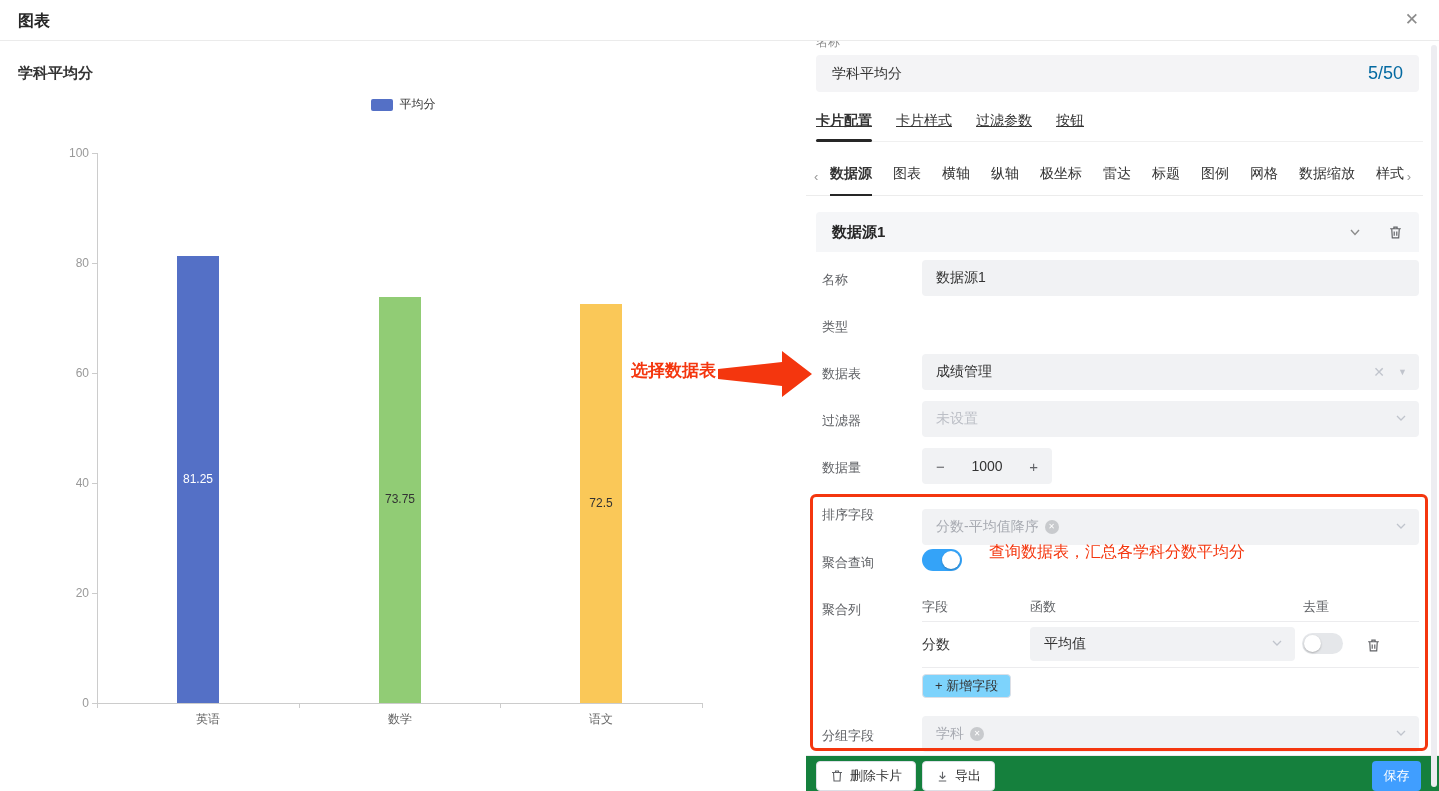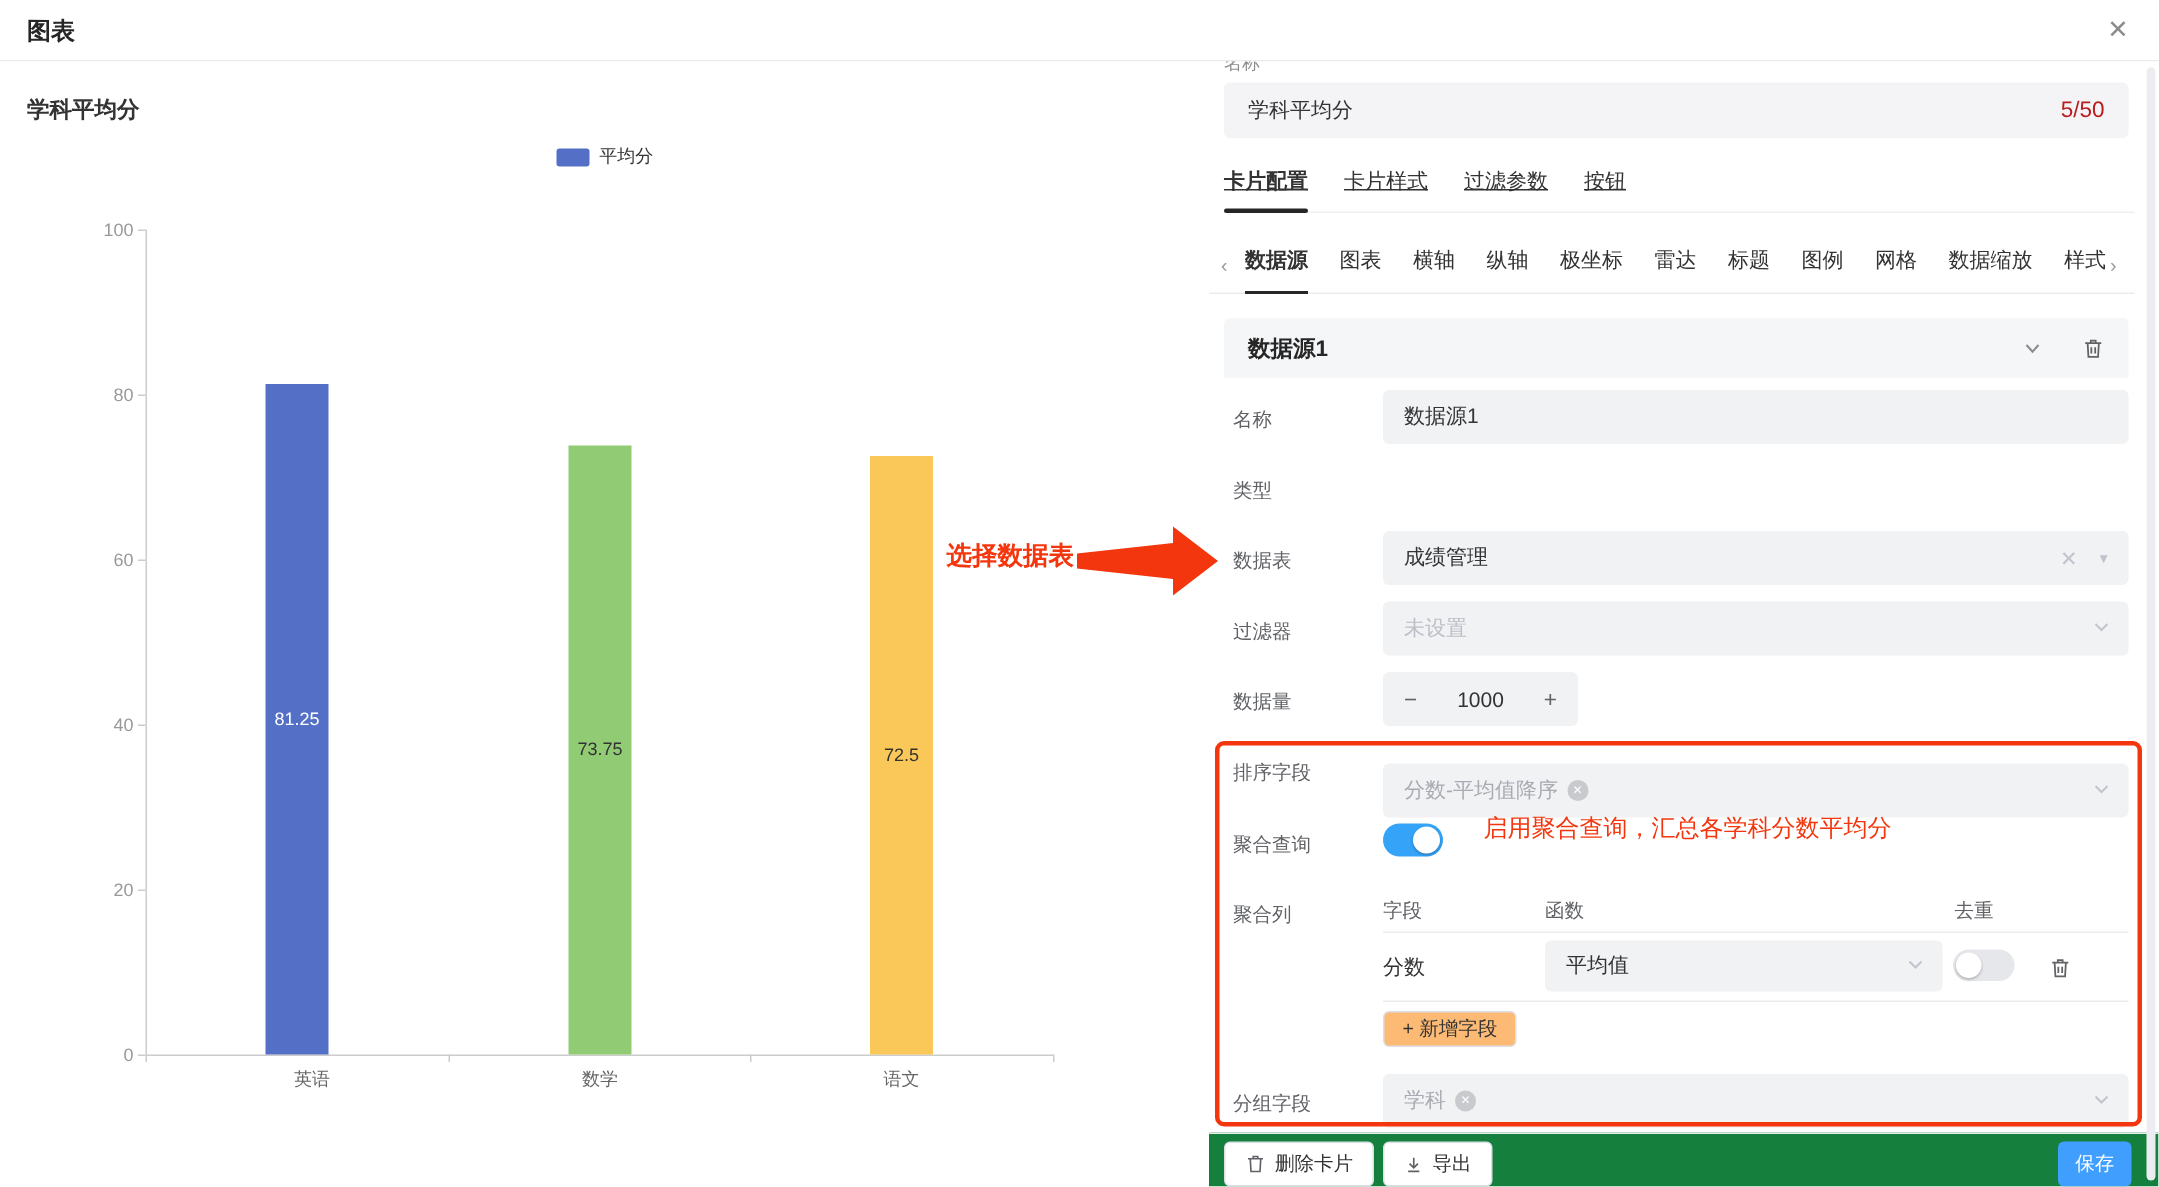--- a/index.html
+++ b/index.html
@@ -30,21 +30,21 @@
   .input-box { position:absolute; left:116px; width:497px; height:36px; background:#f1f2f4; border-radius:4px;
     display:flex; align-items:center; padding:0 14px; font-size:14px; color:#333; }
   .chev { position:absolute; right:12px; color:#c0c4cc; }
   .placeholder { color:#bcbfc6;text-align:right; }
   .tag-text { color:#a8abb2; display:flex; align-items:center; gap:6px; }
   .tag-x { width:14px; height:14px; border-radius:50%; background:#c8cacd; color:#fff; font-size:8px;
     display:inline-flex; align-items:center; justify-content:center; line-height:1; }
   #name-label { position:absolute; left:10px; top:-7px; font-size:12px; color:#8c8c8c; }
   #name-input { position:absolute; left:10px; top:14px; width:603px; height:37px; background:#f4f4f6; border-radius:4px;
     display:flex; align-items:center; padding:0 16px; font-size:14px; }
-  #name-counter { margin-left:auto; font-size:15px; color:#b91c1c; }
+  #name-counter { margin-left:auto; font-size:18px; color:#0369a1; }
   #card-tabs { position:absolute; left:10px; top:71px; width:607px; height:30px; display:flex; gap:24px;
     border-bottom:1px solid #f0f0f0;text-decoration:underline; }
   .card-tab { font-size:14px; color:#333; padding-bottom:8px; position:relative; cursor:pointer; white-space:nowrap; }
   .card-tab.active { font-weight:700; }
   .card-tab.active::after { content:""; position:absolute; left:0; right:0; bottom:-1px; height:3px; background:#262626; border-radius:2px; }
   #subtab-row { position:absolute; left:0; top:124px; width:617px; height:31px; border-bottom:1px solid #ececec; }
   #subtab-left { position:absolute; left:8px; top:4px; color:#999; font-size:13px; cursor:pointer; }
   #subtab-right { position:absolute; right:12px; top:4px; color:#999; font-size:13px; cursor:pointer; }
   #subtabs { position:absolute; left:24px; top:0; width:578px; height:31px; display:flex; gap:21px; overflow:hidden; }
   .subtab { font-size:14px; color:#333; padding-bottom:9px; position:relative; cursor:pointer; white-space:nowrap; flex:0 0 auto; }
@@ -65,21 +65,21 @@
     box-shadow:0 1px 2px rgba(0,0,0,.25); }
   .toggle.on { background:#34a3f8; } .toggle.on .knob { right:2px; }
   .toggle.off { background:#e5e7ea; } .toggle.off .knob { left:2px; }
   .subcol-header { position:absolute; font-size:13px; color:#606266; }
   .subdivider { position:absolute; left:116px; width:497px; height:1px; background:#ececee; }
   #agg-field-name { position:absolute; left:116px; top:595px; font-size:14px; color:#333; }
   #agg-func-select { position:absolute; left:224px; top:586px; width:265px; height:34px; background:#f1f2f4;
     border-radius:4px; display:flex; align-items:center; padding:0 14px; font-size:14px; color:#333; }
   #agg-trash { position:absolute; left:560px; top:597px; }
   #add-field-btn { position:absolute; left:116px; top:633px; height:24px; padding:0 12px; border:1px solid #dcdfe6;
-    border-radius:4px; background:#fdba74; font-size:13px; color:#333; display:inline-flex; align-items:center; cursor:pointer; }
+    border-radius:4px; background:#7dd3fc; font-size:13px; color:#333; display:inline-flex; align-items:center; cursor:pointer; }
   
   #footer { position:absolute; left:0; top:714px; width:633px; height:36px; border-top:1px solid #ebebeb; background:#15803d; }
   .foot-btn { position:absolute; top:5px; height:30px; border:1px solid #dcdfe6; border-radius:4px; background:#fff;
     display:inline-flex; align-items:center; gap:6px; padding:0 13px; font-size:13px; color:#333; cursor:pointer; }
   #save-btn { position:absolute; top:5px; left:566px; width:49px; height:30px; background:#409eff; color:#fff;
     border:none; border-radius:4px; font-size:13px; display:inline-flex; align-items:center; justify-content:center; cursor:pointer; }
   
   #annotation-layer { position:absolute; left:0; top:0; width:1439px; height:791px; pointer-events:none; z-index:30; }
   #red-rect { position:absolute; left:810px; top:494px; width:618px; height:257px; border:3px solid #f4360e; border-radius:6px; }
   #select-table-note { position:absolute; left:566px; top:359px; width:150px; text-align:right; font-size:17px;
@@ -284,14 +284,14 @@
 
   <div id="scroll-track"></div>
 </div>
 
 <div id="annotation-layer">
   <div id="red-rect"></div>
   <div id="select-table-note">选择数据表</div>
   <svg id="arrow" style="position:absolute; left:716px; top:350px" width="100" height="48" viewBox="0 0 100 48">
     <polygon points="2,19 66,12 66,1 96,24 66,47 66,36 2,29" fill="#f4360e"></polygon>
   </svg>
-  <div id="aggregate-note">启用聚合查询，汇总各学科分数平均分</div>
+  <div id="aggregate-note">查询数据表，汇总各学科分数平均分</div>
 </div>
 
 </body></html>

